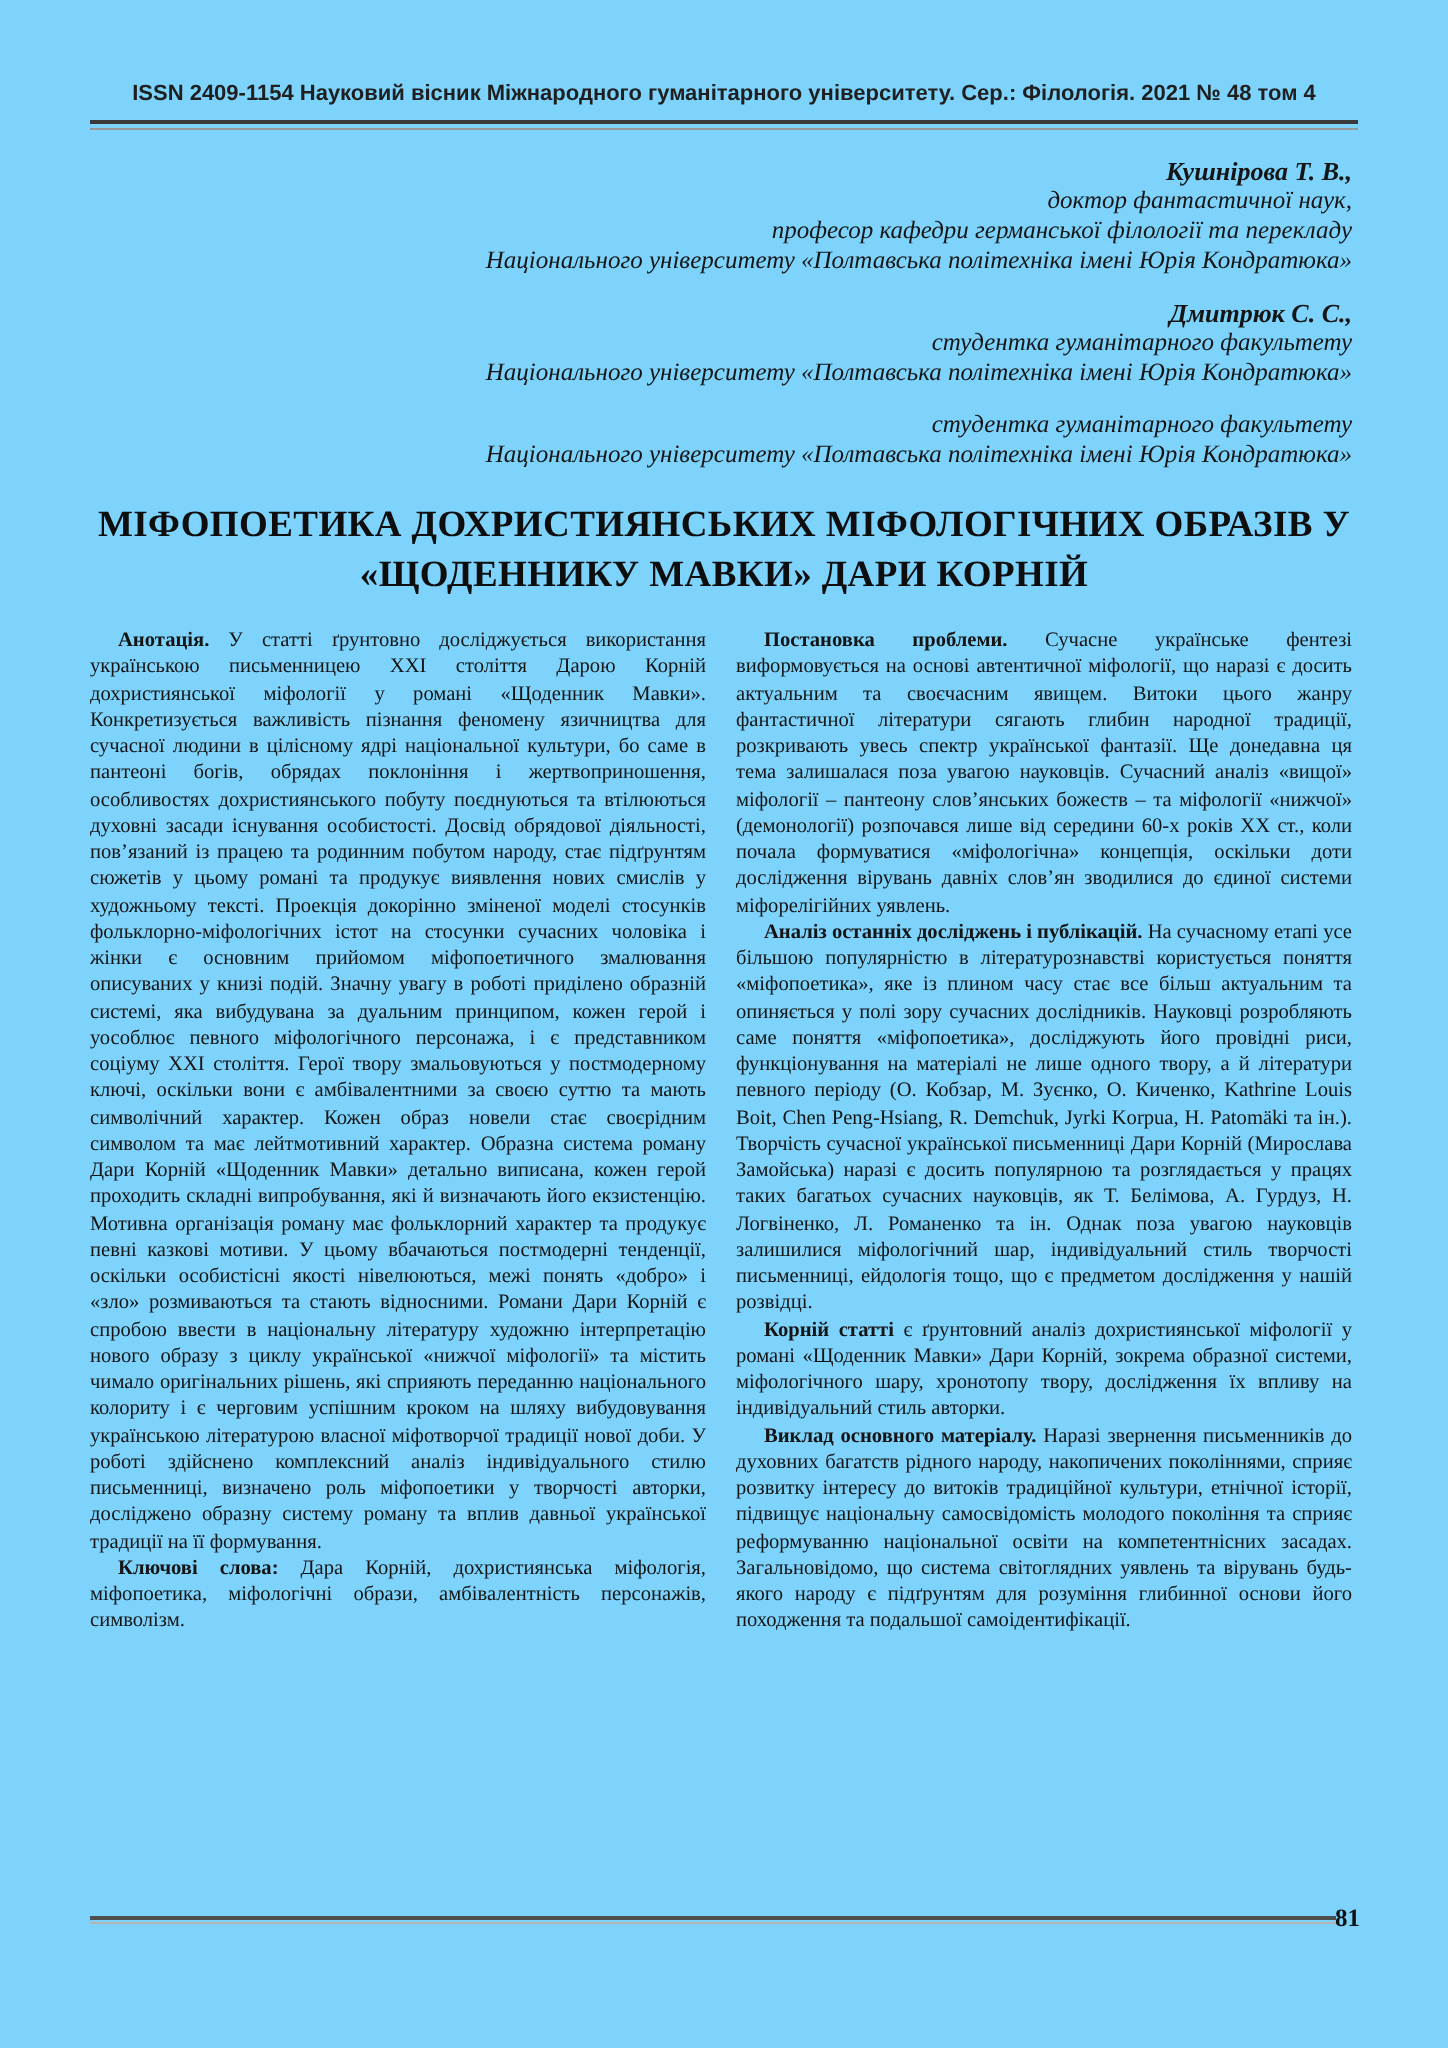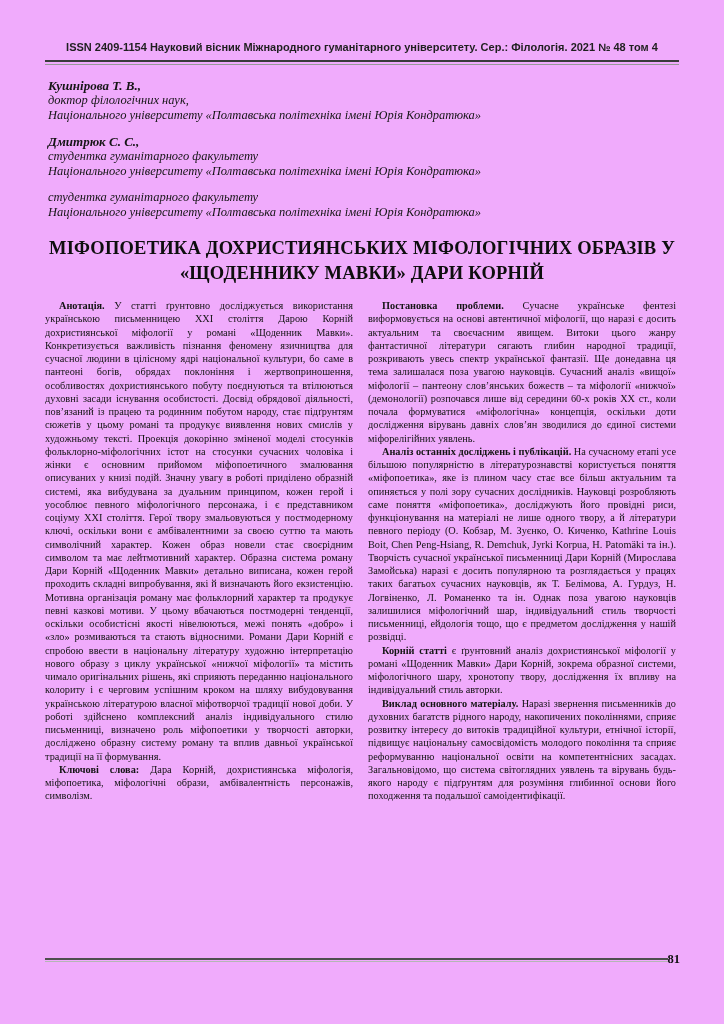--- a/index.html
+++ b/index.html
@@ -1,20 +1,20 @@
 <!DOCTYPE html>
 <html lang="uk"><head>
 <meta charset="utf-8">
 <style>
   html, body { margin: 0; padding: 0; background: #ffffff; }
   .page {
     position: relative;
     width: 724px;
     height: 1024px;
-    background: #f0abfc;
+    background: #7dd3fc;
     font-family: "Liberation Serif", serif;
     color: #141414;
     overflow: hidden;
   }
   
   .journal-header {
     margin: 40px 45px 0 45px;
     text-align: center;
     font-family: "Liberation Sans", sans-serif;
     font-weight: bold;
@@ -33,21 +33,21 @@
     margin: 28px 48px 0 48px;
     text-align: right;
     font-weight: bold;
     font-size: 12.5px;
     line-height: 17px;
     color: #111;
   }
   
   .authors {
     margin: 13px 48px 0 48px;
-    text-align: left;
+    text-align: right;
     font-style: italic;
     font-size: 12.5px;
     line-height: 15px;
     color: #151515;
   }
   .author-block + .author-block { margin-top: 11px; }
   .author-name { font-weight: bold; font-size: 13px; }
   
   .article-title {
     margin: 16px 38px 0 38px;
@@ -100,21 +100,22 @@
 
   <div class="journal-header">
     <span>ISSN 2409-1154 Науковий вісник Міжнародного гуманітарного університету. Сер.: Філологія. 2021 № 48 том 4</span>
   </div>
   <div class="header-rule"></div>
 
 
   <div class="authors">
     <div class="author-block">
       <div class="author-name">Кушнірова Т. В.,</div>
-      <div>доктор філологічних наук,</div>
+      <div>доктор фантастичної наук,</div>
+      <div>професор кафедри германської філології та перекладу</div>
       <div>Національного університету «Полтавська політехніка імені Юрія Кондратюка»</div>
     </div>
     <div class="author-block">
       <div class="author-name">Дмитрюк С. С.,</div>
       <div>студентка гуманітарного факультету</div>
       <div>Національного університету «Полтавська політехніка імені Юрія Кондратюка»</div>
     </div>
     <div class="author-block">
       <div>студентка гуманітарного факультету</div>
       <div>Національного університету «Полтавська політехніка імені Юрія Кондратюка»</div>

